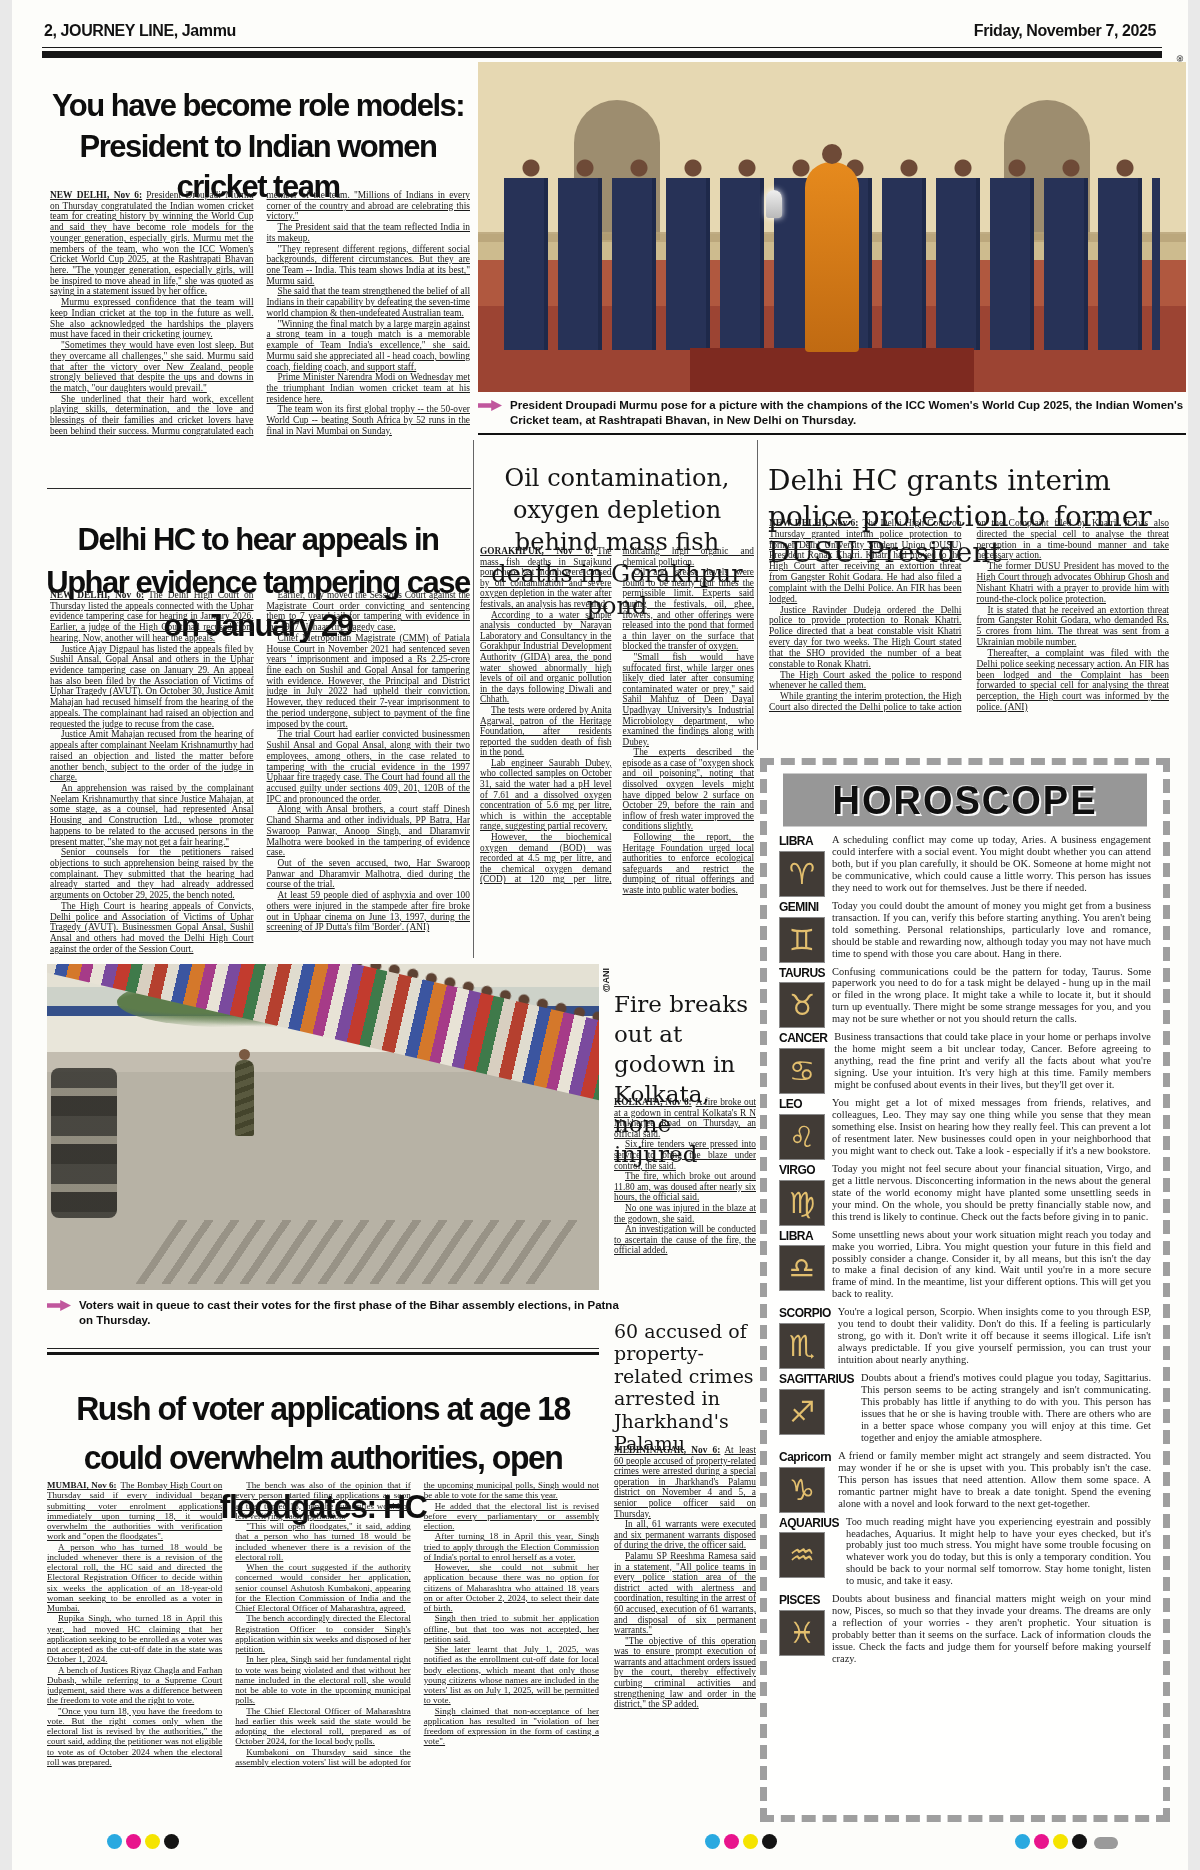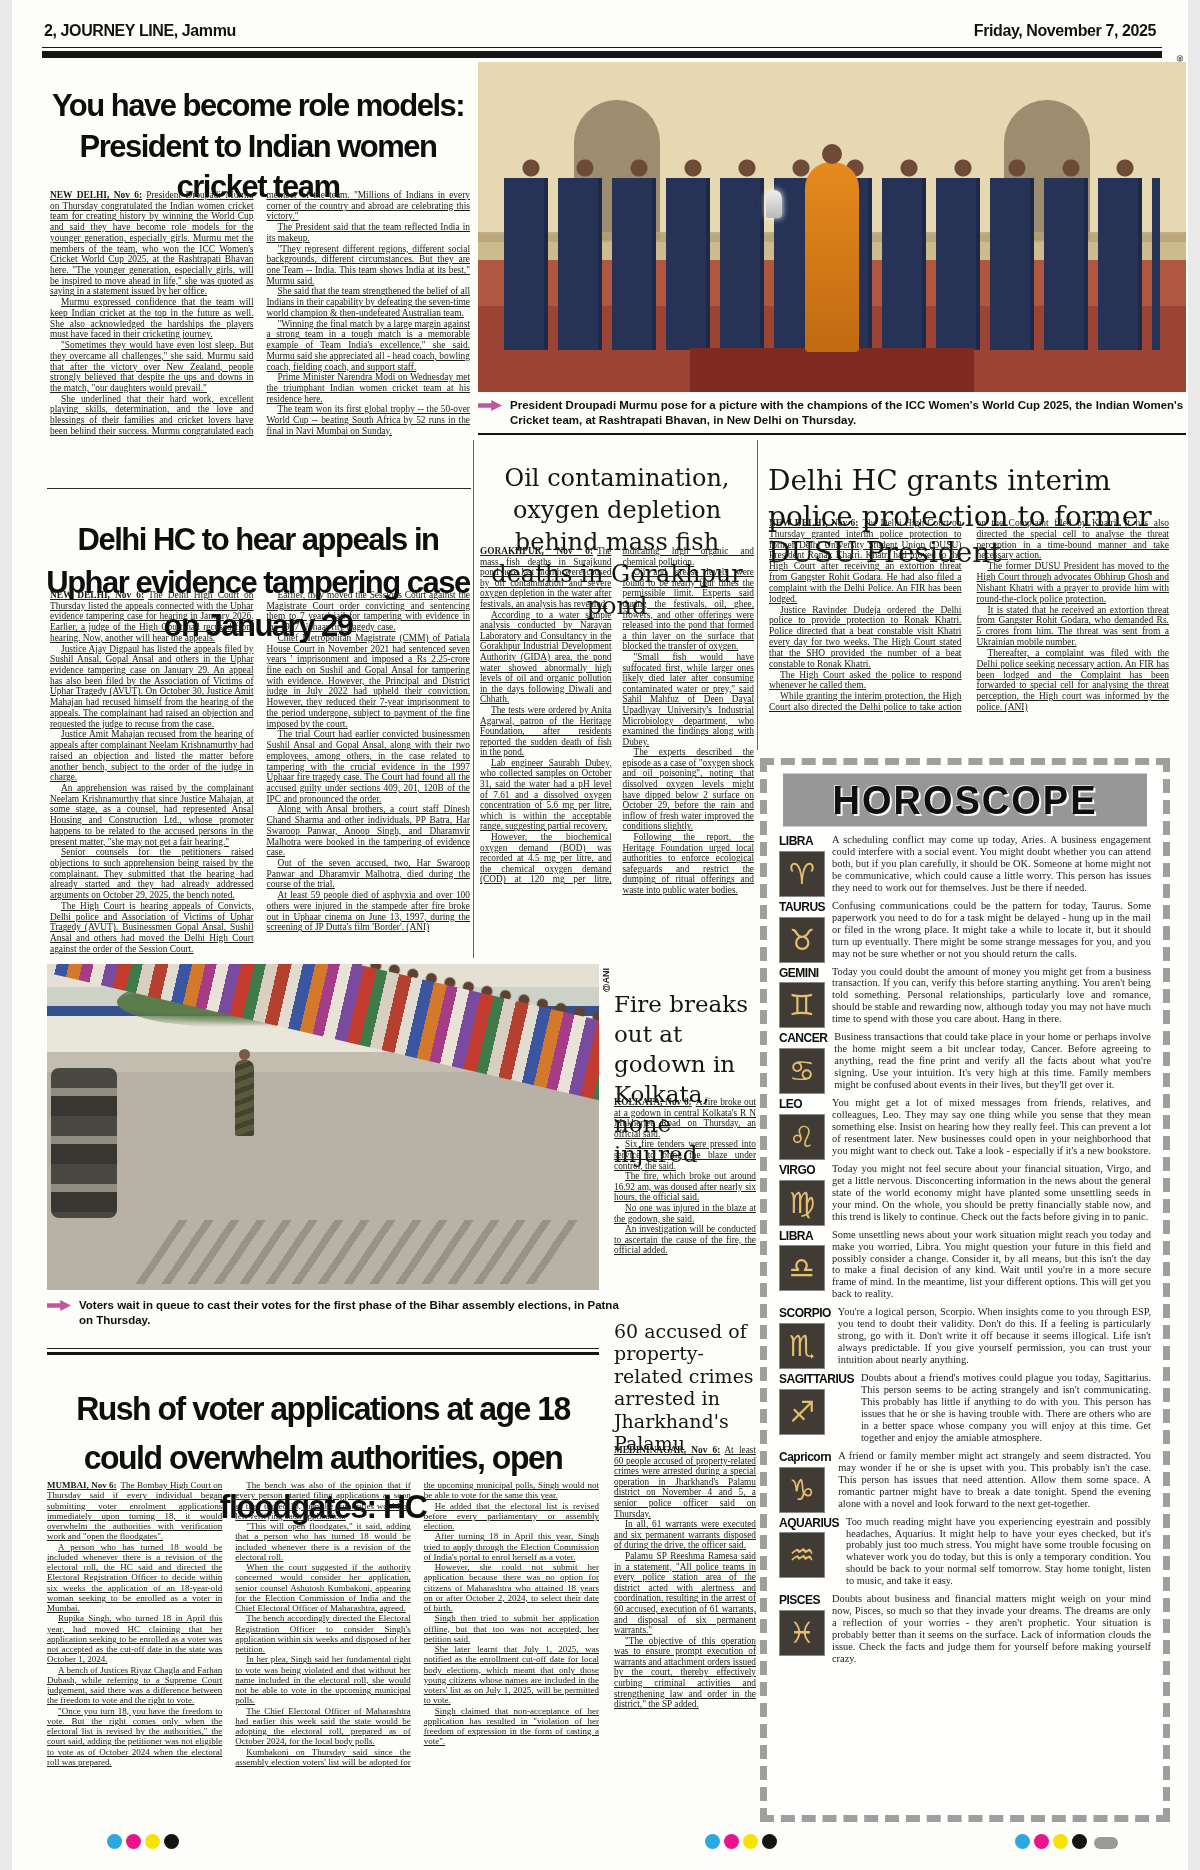--- a/index.html
+++ b/index.html
@@ -193,21 +193,21 @@
         <p class="para">The experts described the episode as a case of "oxygen shock and oil poisoning", noting that dissolved oxygen levels might have dipped below 2 surface on October 29, before the rain and inflow of fresh water improved the conditions slightly.</p>
         <p class="para">Following the report, the Heritage Foundation urged local authorities to enforce ecological safeguards and restrict the dumping of ritual offerings and waste into public water bodies.</p>
       </div>
   </div>
 
   <h2 class="hl-serif fire-hl">Fire breaks out at godown in Kolkata, none injured</h2>
   <div class="body fire-body">
     <p class="lead"><b>KOLKATA, Nov 6:</b><span>A fire broke out at a godown in central Kolkata's R N Mukherjee Road on Thursday, an official said.</span></p>
     <div>
         <p class="para">Six fire tenders were pressed into service to bring the blaze under control, the said.</p>
-        <p class="para">The fire, which broke out around 16.92 am, was doused after nearly six hours, the official said.</p>
+        <p class="para">The fire, which broke out around 11.80 am, was doused after nearly six hours, the official said.</p>
         <p class="para">No one was injured in the blaze at the godown, she said.</p>
         <p class="para">An investigation will be conducted to ascertain the cause of the fire, the official added.</p>
       </div>
   </div>
 
   <h2 class="hl-serif palamu-hl">60 accused of property-related crimes arrested in Jharkhand's Palamu</h2>
   <div class="body palamu-body">
     <p class="lead"><b>MEDININAGAR, Nov 6:</b><span>At least 60 people accused of property-related crimes were arrested during a special operation in Jharkhand's Palamu district on November 4 and 5, a senior police officer said on Thursday.</span></p>
     <div>
         <p class="para">In all, 61 warrants were executed and six permanent warrants disposed of during the drive, the officer said.</p>
@@ -276,32 +276,32 @@
   <div class="h-entry">
     <div class="h-left">
       <div class="h-sign">LIBRA</div>
       <div class="h-icon">♈</div>
     </div>
     <div class="h-text">A scheduling conflict may come up today, Aries. A business engagement could interfere with a social event. You might doubt whether you can attend both, but if you plan carefully, it should be OK. Someone at home might not be communicative, which could cause a little worry. This person has issues they need to work out for themselves. Just be there if needed.</div>
   </div>
 
   <div class="h-entry">
     <div class="h-left">
+      <div class="h-sign">GEMINI</div>
+      <div class="h-icon">♊</div>
+    </div>
+    <div class="h-text">Today you could doubt the amount of money you might get from a business transaction. If you can, verify this before starting anything. You aren't being told something. Personal relationships, particularly love and romance, should be stable and rewarding now, although today you may not have much time to spend with those you care about. Hang in there.</div>
+  </div>
+
+  <div class="h-entry">
+    <div class="h-left">
       <div class="h-sign">TAURUS</div>
       <div class="h-icon">♉</div>
     </div>
     <div class="h-text">Confusing communications could be the pattern for today, Taurus. Some paperwork you need to do for a task might be delayed - hung up in the mail or filed in the wrong place. It might take a while to locate it, but it should turn up eventually. There might be some strange messages for you, and you may not be sure whether or not you should return the calls.</div>
-  </div>
-
-  <div class="h-entry">
-    <div class="h-left">
-      <div class="h-sign">GEMINI</div>
-      <div class="h-icon">♊</div>
-    </div>
-    <div class="h-text">Today you could doubt the amount of money you might get from a business transaction. If you can, verify this before starting anything. You aren't being told something. Personal relationships, particularly love and romance, should be stable and rewarding now, although today you may not have much time to spend with those you care about. Hang in there.</div>
   </div>
 
   <div class="h-entry">
     <div class="h-left">
       <div class="h-sign">CANCER</div>
       <div class="h-icon">♋</div>
     </div>
     <div class="h-text">Business transactions that could take place in your home or perhaps involve the home might seem a bit unclear today, Cancer. Before agreeing to anything, read the fine print and verify all the facts about what you're signing. Use your intuition. It's very high at this time. Family members might be confused about events in their lives, but they'll get over it.</div>
   </div>
 

